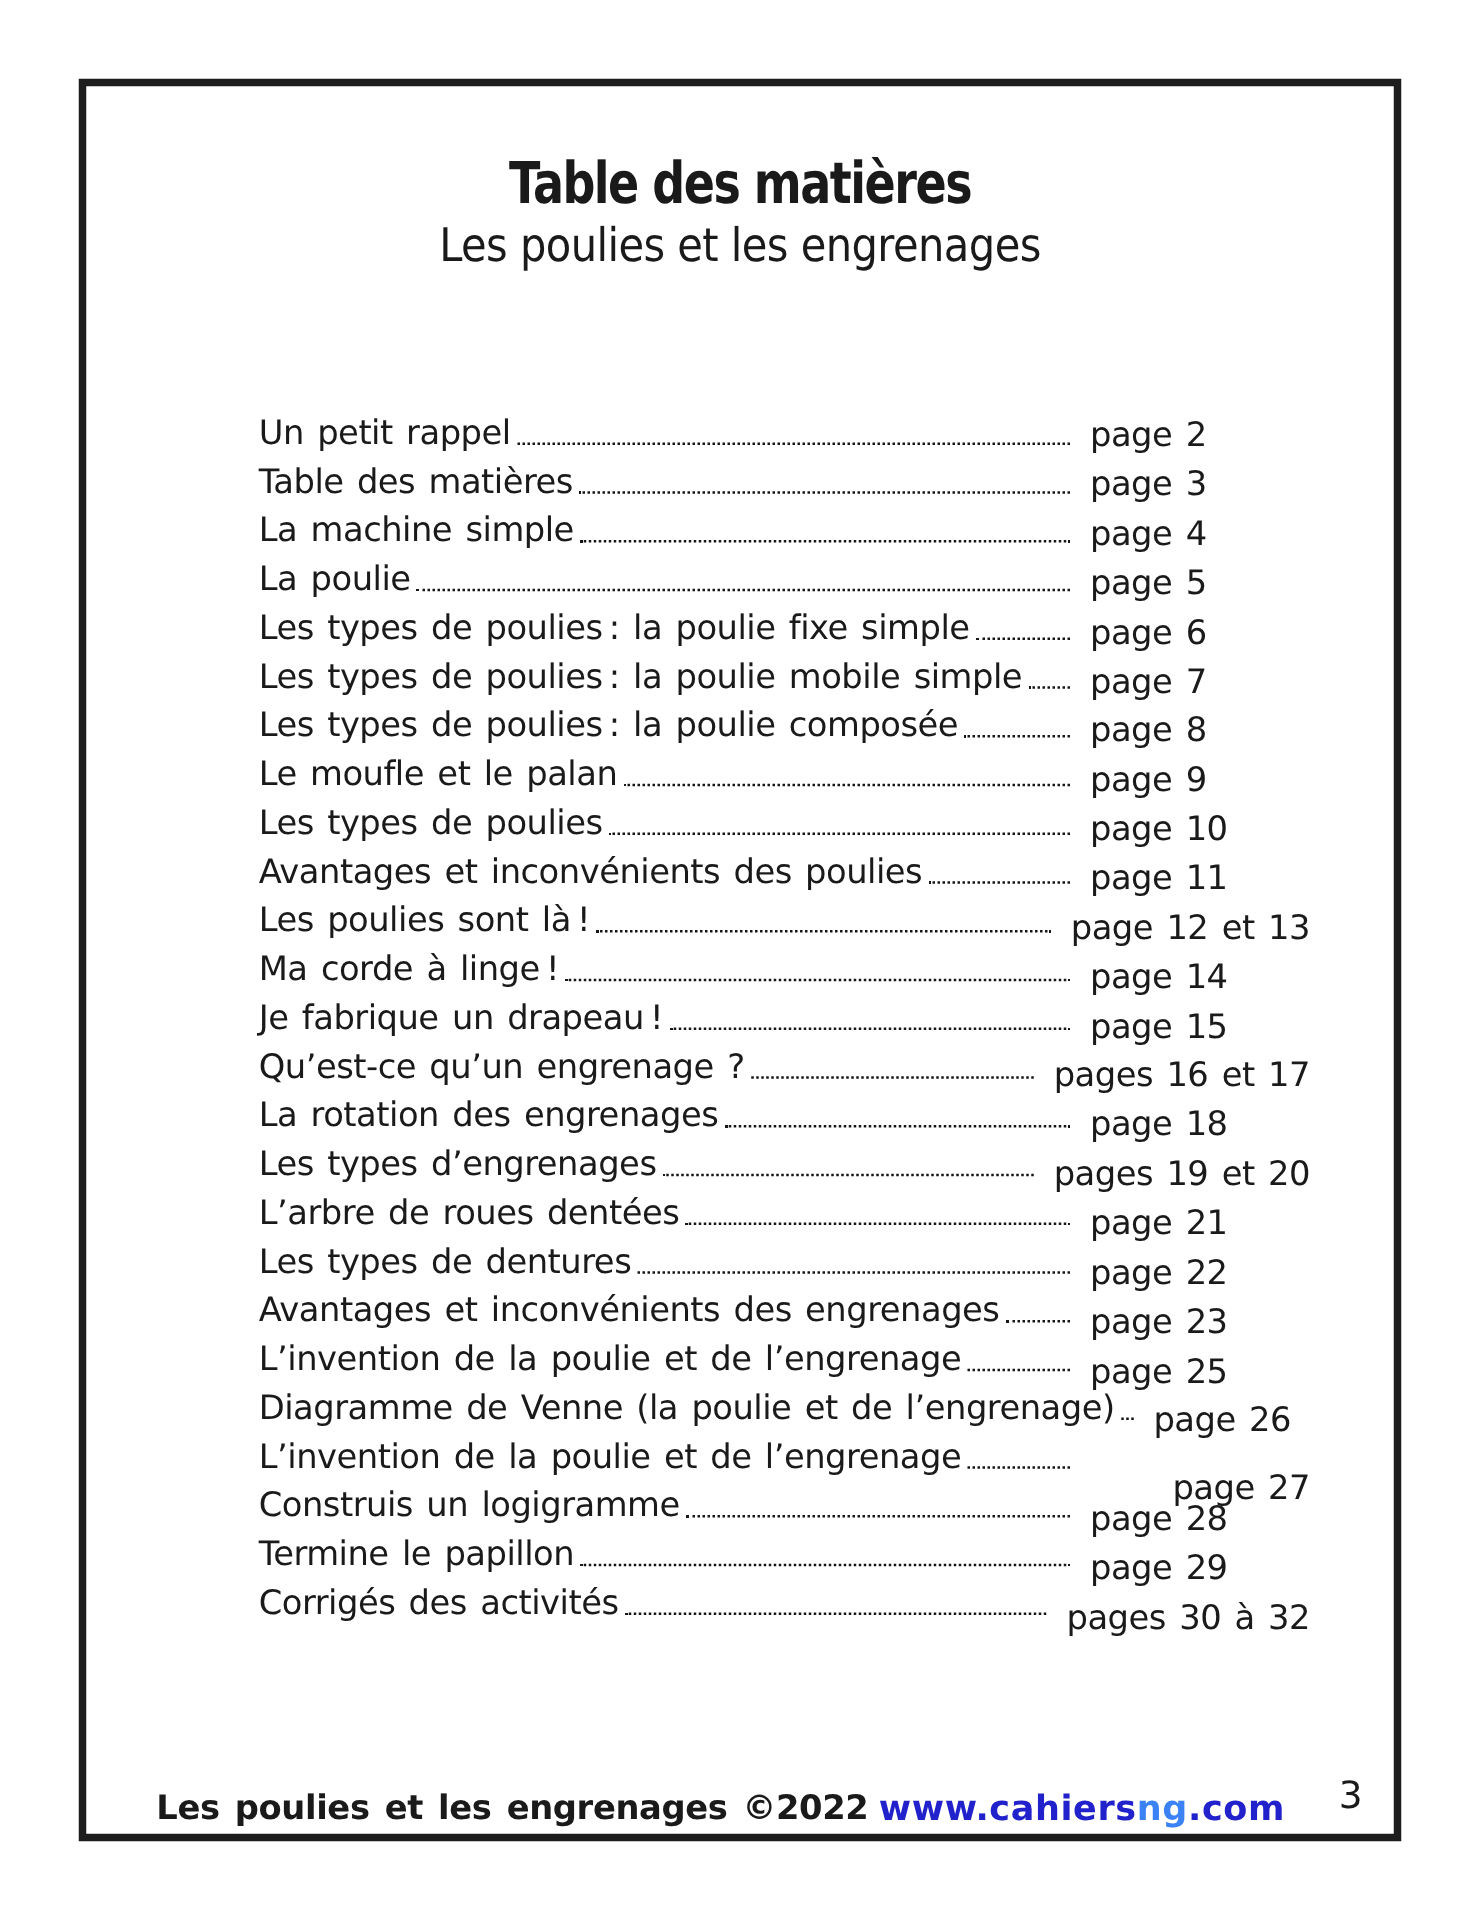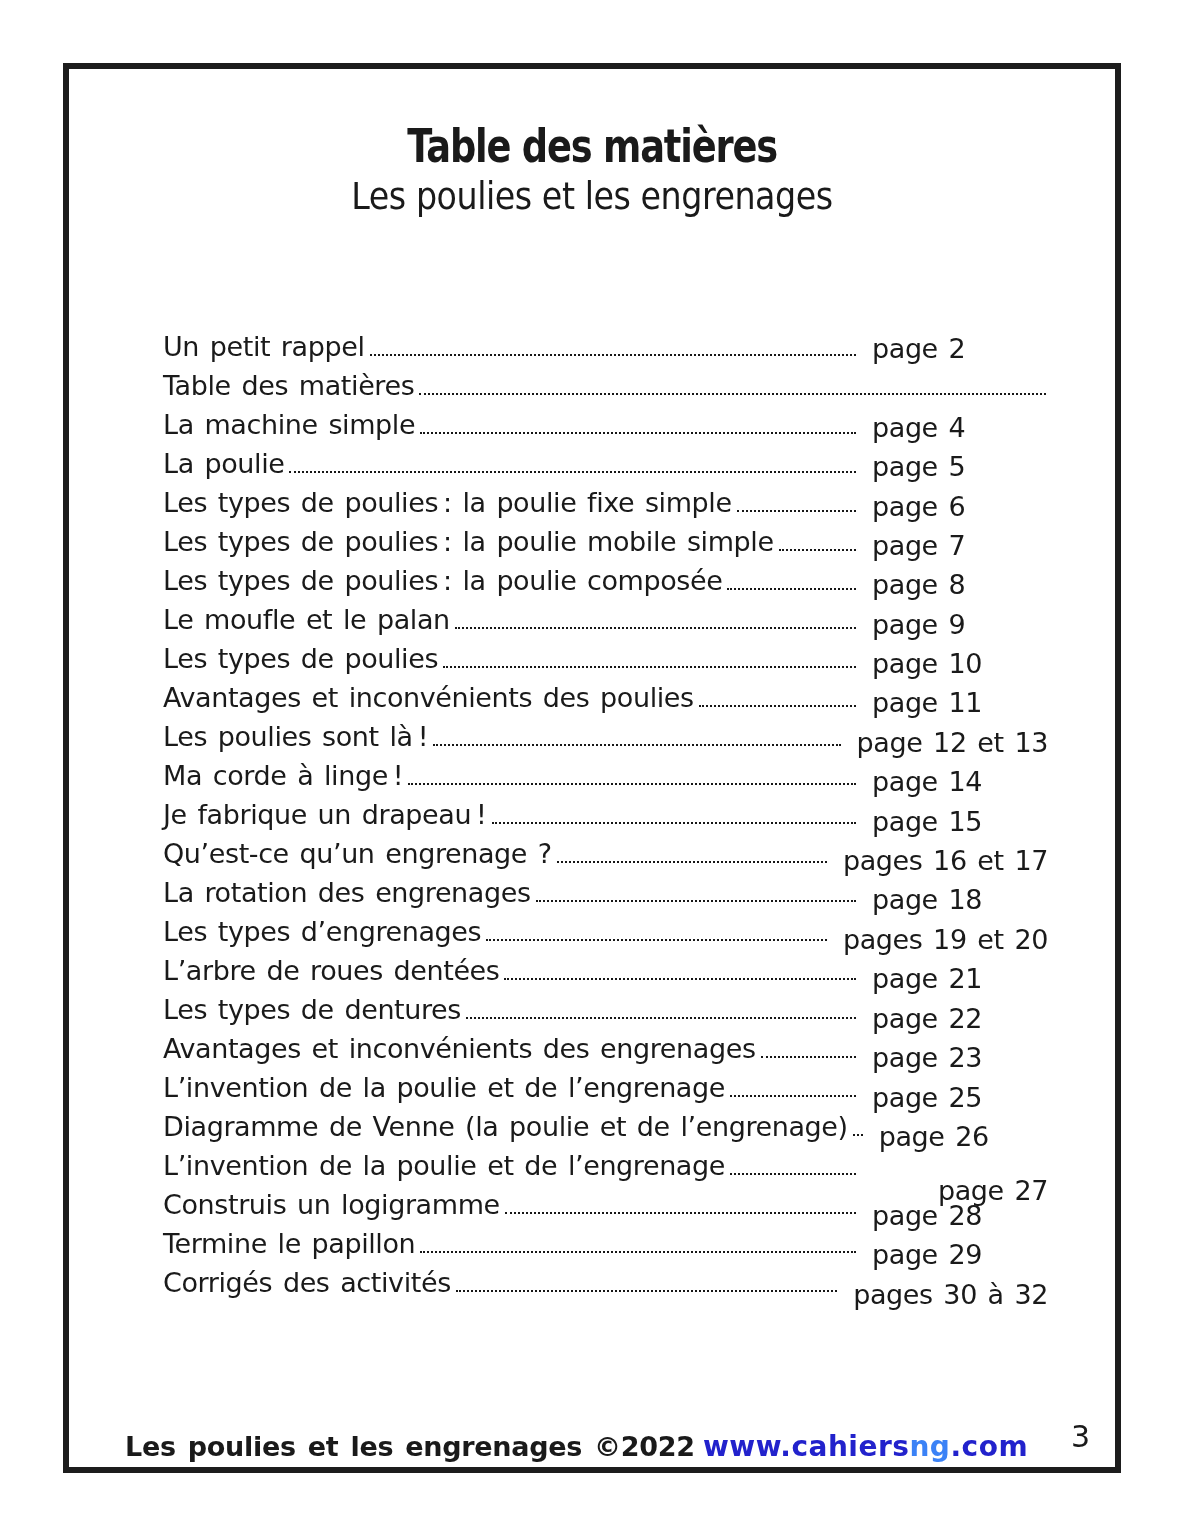--- a/index.html
+++ b/index.html
@@ -42,21 +42,21 @@
   .toc-row {
     display: flex;
     align-items: baseline;
     height: 39px;
     line-height: 39px;
     font-size: 27px;
     letter-spacing: -0.4px;
     word-spacing: 2.5px;
     white-space: nowrap;
   }
-  .toc-title { flex: 0 0 auto; }
+  .toc-title { flex: 0 0 auto; margin-left: 44px; }
   .leader {
     flex: 1 1 auto;
     min-width: 10px;
     align-self: flex-end;
     margin: 0 2px 10px 5px;
     border-bottom: 2.6px dotted #161616;
   }
   .toc-page {
     flex: 0 0 190px;
     padding-left: 14px;
@@ -100,20 +100,21 @@
 
   <div class="toc" id="toc-list">
       <div class="toc-row">
         <span class="toc-title">Un petit rappel</span>
         <span class="leader"></span>
         <span class="toc-page" style="top: 2px;">page 2</span>
       </div>
       <div class="toc-row">
         <span class="toc-title">Table des matières</span>
         <span class="leader"></span>
+        <span class="toc-page" style="top: 2.4px;">page 3</span>
       </div>
       <div class="toc-row">
         <span class="toc-title">La machine simple</span>
         <span class="leader"></span>
         <span class="toc-page" style="top: 2.8px;">page 4</span>
       </div>
       <div class="toc-row">
         <span class="toc-title">La poulie</span>
         <span class="leader"></span>
         <span class="toc-page" style="top: 3.1px;">page 5</span>

